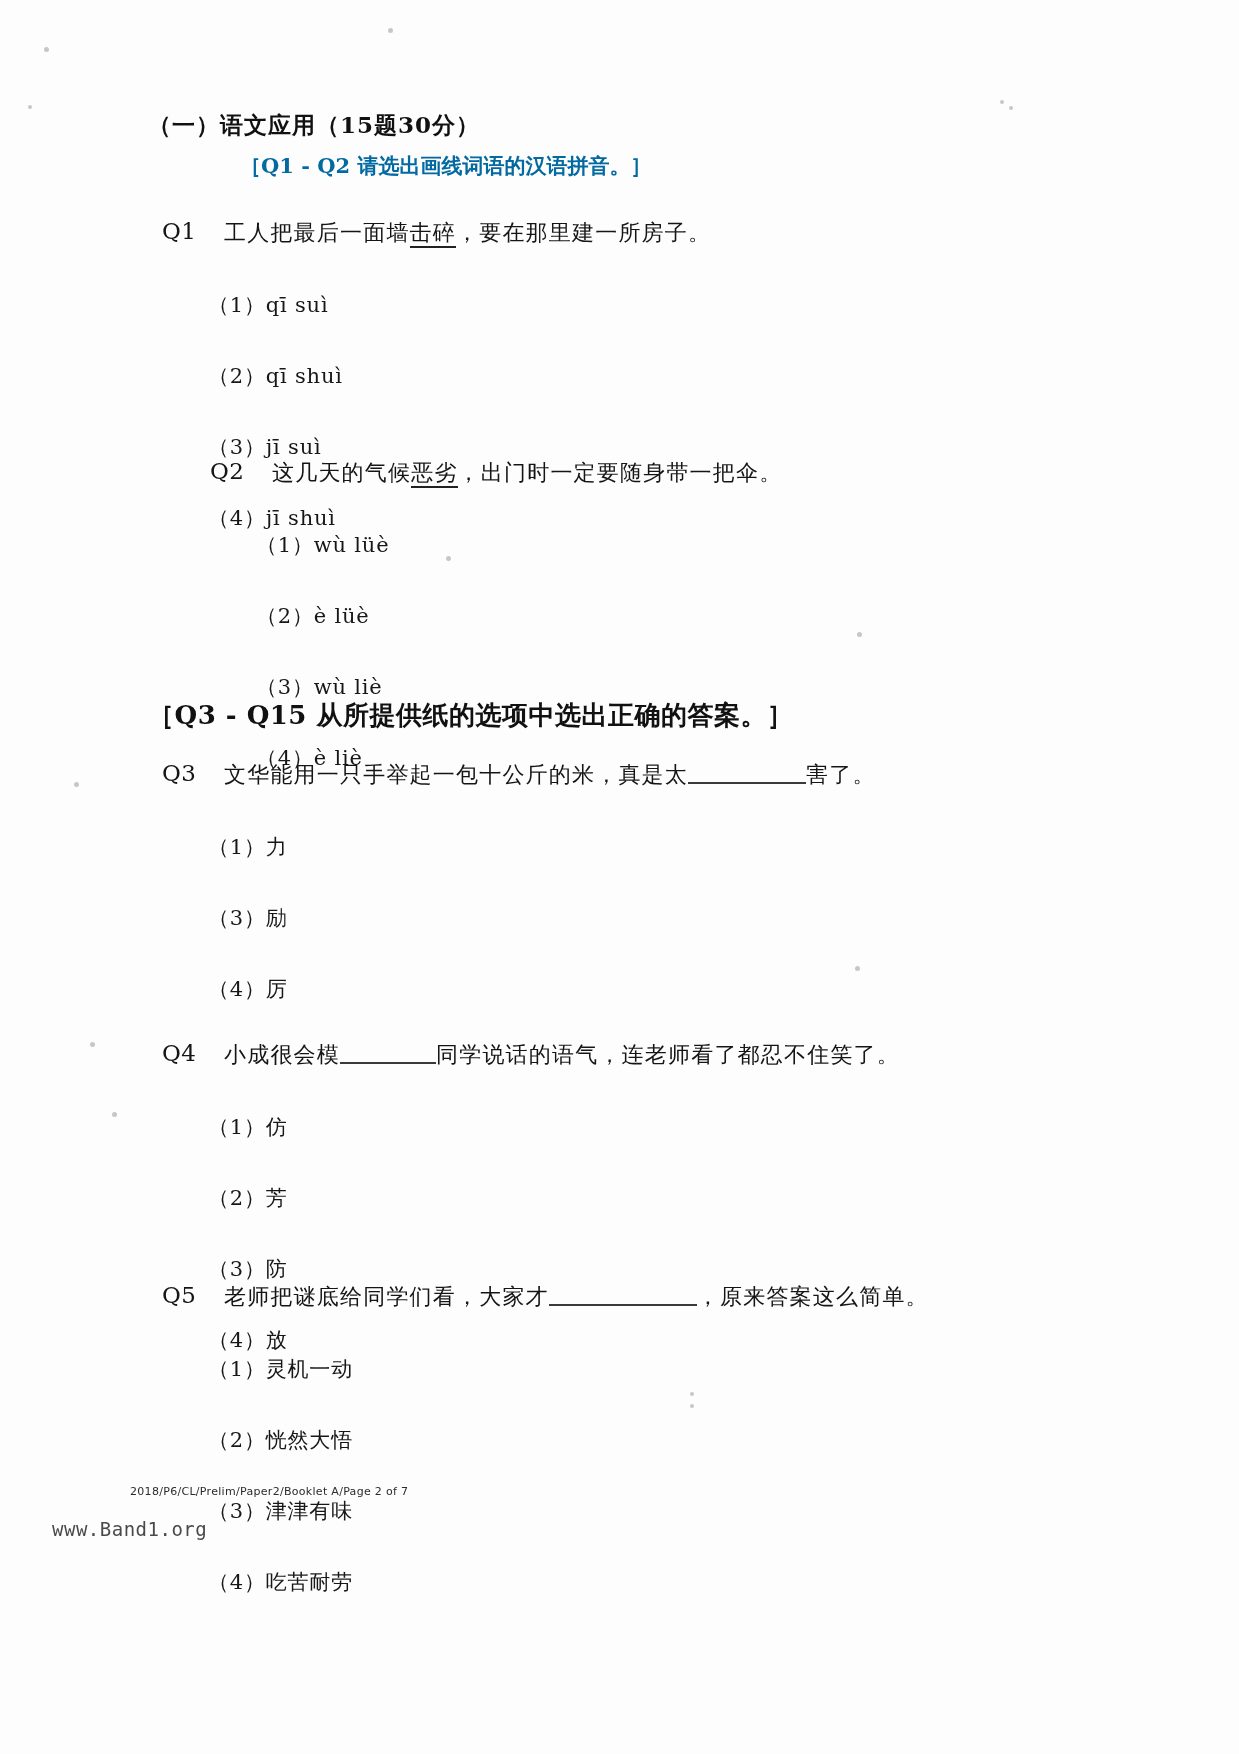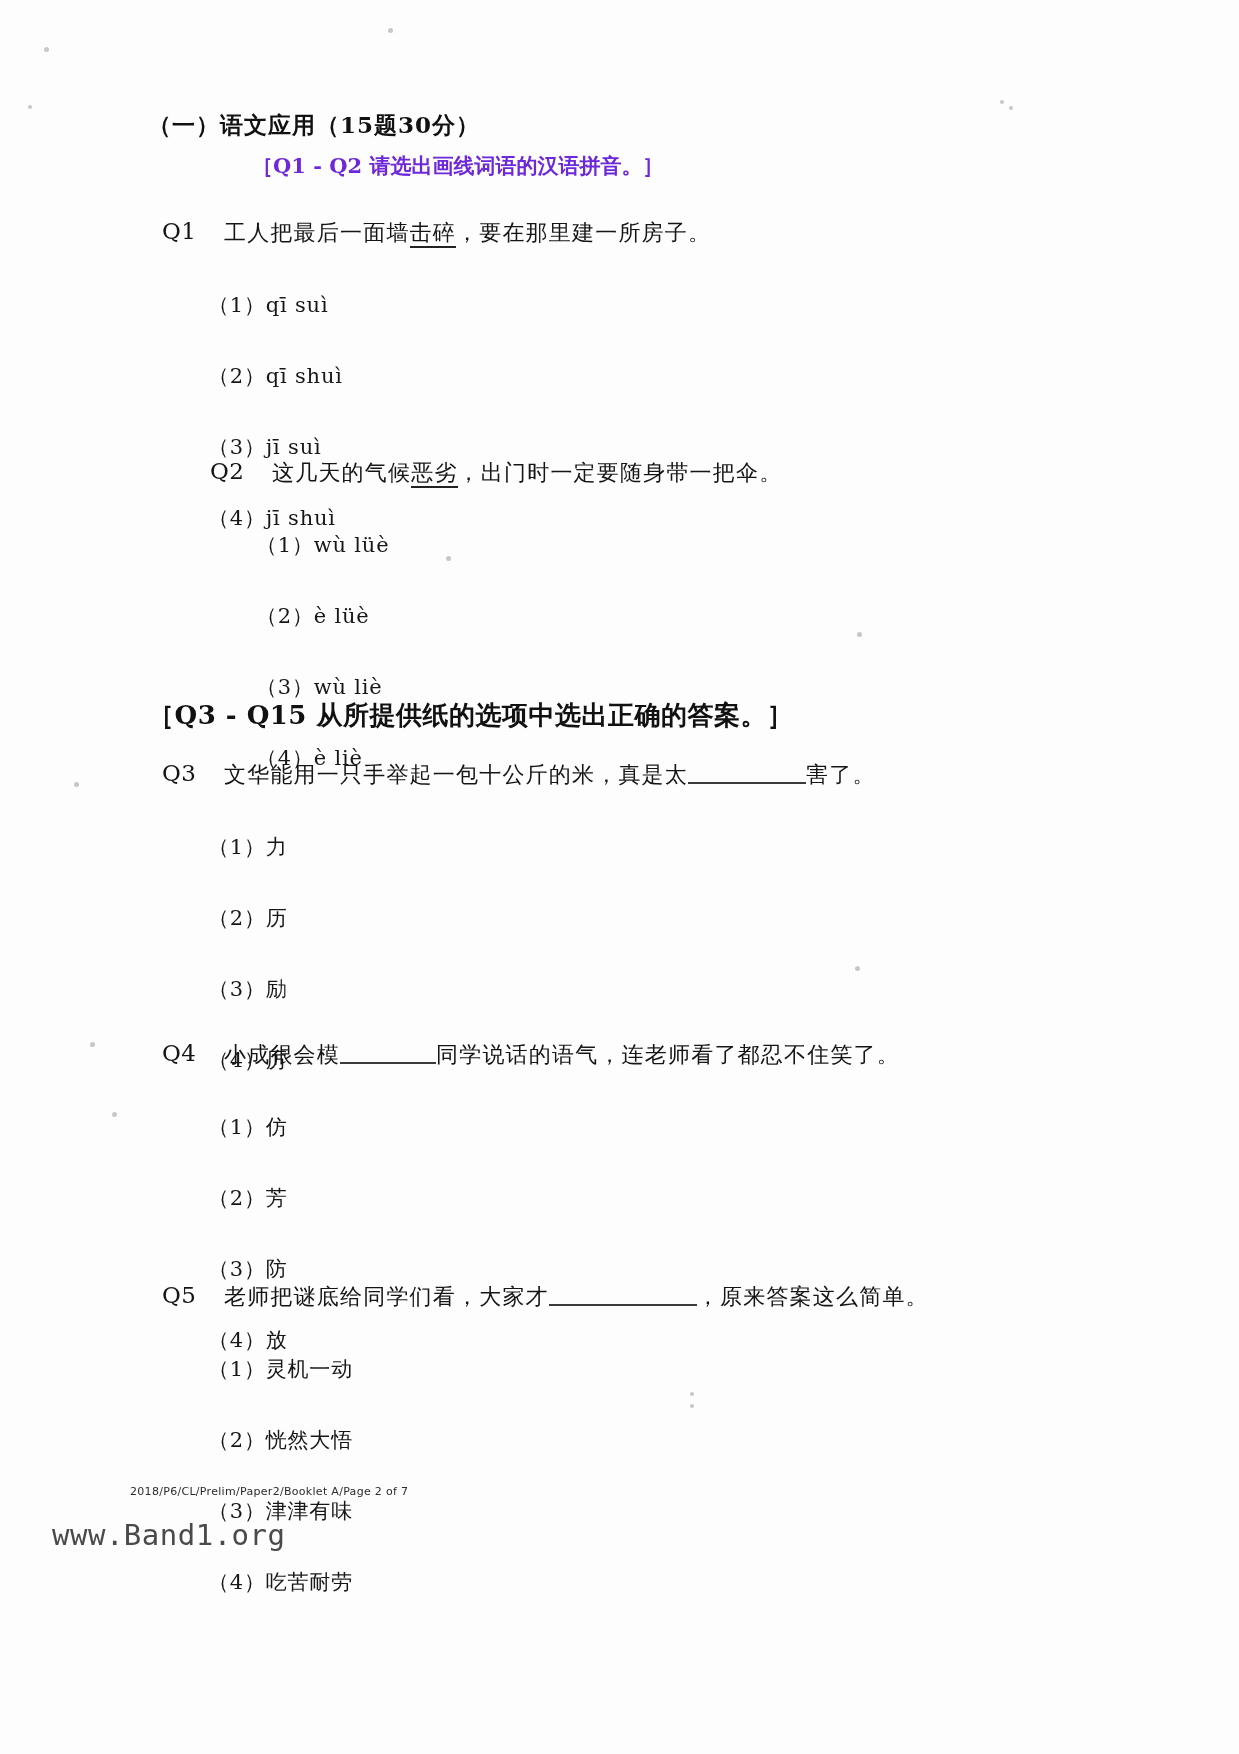--- a/index.html
+++ b/index.html
@@ -43,25 +43,25 @@
     top: 110px;
     font-size: 23px;
     font-weight: 700;
     letter-spacing: 1px;
     color: #111;
     font-family: "DejaVu Serif", serif;
   }
 
   .instruction-1 {
     position: absolute;
-    left: 252px;
+    left: 240px;
     top: 152px;
     font-size: 21px;
     font-weight: 600;
-    color: #6d28d9;
+    color: #0369a1;
     font-family: "DejaVu Serif", serif;
   }
 
   .instruction-2 {
     position: absolute;
     left: 148px;
     top: 698px;
     font-size: 26px;
     font-weight: 700;
     letter-spacing: .5px;
@@ -136,21 +136,21 @@
     font-size: 11px;
     font-family: "DejaVu Sans", sans-serif;
     color: #2b2b2b;
     letter-spacing: .3px;
   }
 
   .watermark {
     position: absolute;
     left: 52px;
     top: 1518px;
-    font-size: 29px;
+    font-size: 19px;
     font-family: "DejaVu Sans Mono", monospace;
     color: #4a4a4a;
     letter-spacing: .5px;
   }
 </style>
 </head>
 <body>
 
 <div class="page">
 
@@ -202,21 +202,20 @@
 
     <div class="instruction-2">［Q3 - Q15 从所提供纸的选项中选出正确的答案。］</div>
 
     <div class="question" style="top:760px;">
       <div class="q-head">
         <span class="q-num">Q3</span>
         <span class="q-stem"><span>文华能用一只手举起一包十公斤的米，真是太</span><span class="blank blank-md"></span><span>害了。</span></span>
       </div>
       <ul class="options">
         <li>（1）力</li>
-        <li>（2）历</li>
         <li>（3）励</li>
         <li>（4）厉</li>
       </ul>
     </div>
 
     <div class="question" style="top:1040px;">
       <div class="q-head">
         <span class="q-num">Q4</span>
         <span class="q-stem"><span>小成很会模</span><span class="blank blank-sm"></span><span>同学说话的语气，连老师看了都忍不住笑了。</span></span>
       </div>

